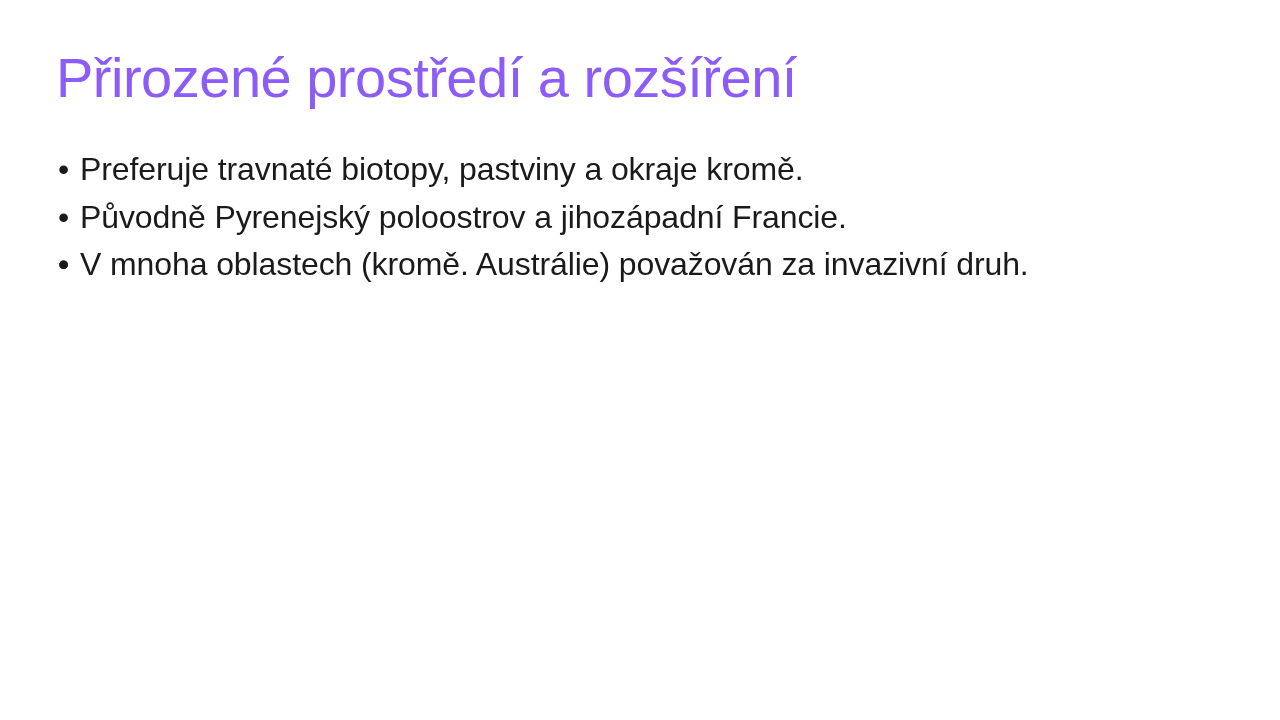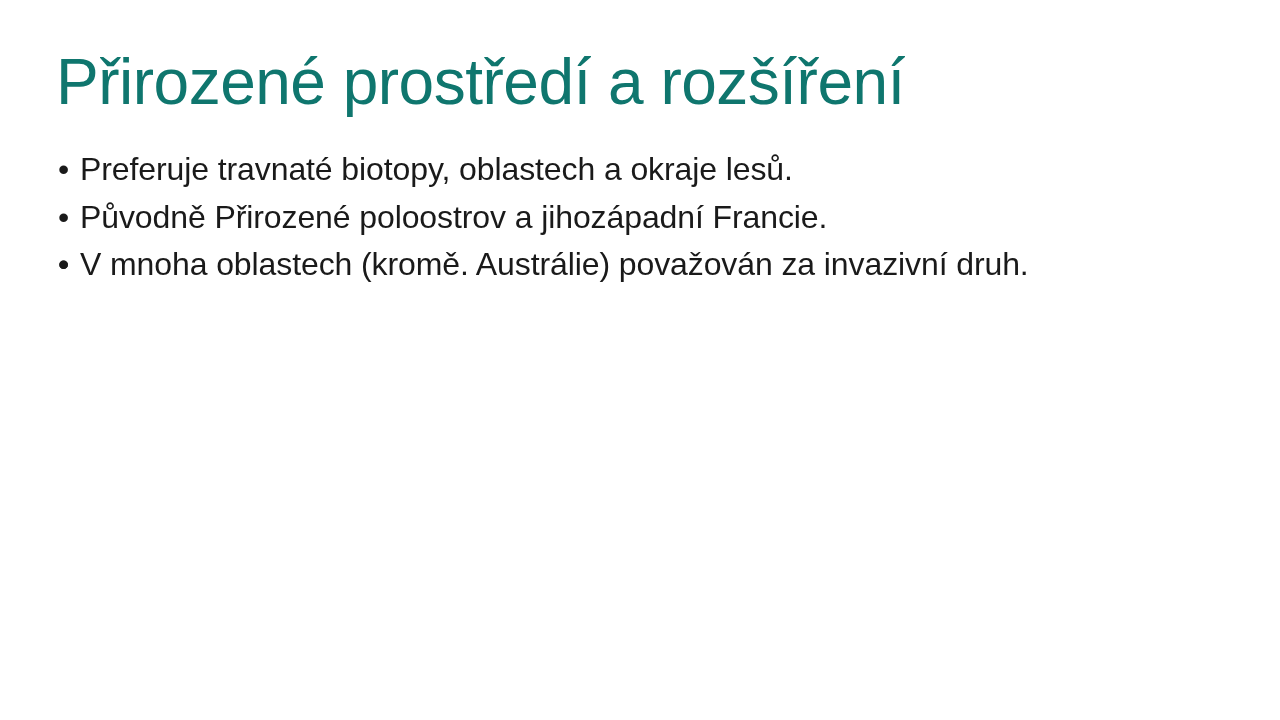--- a/index.html
+++ b/index.html
@@ -24,25 +24,25 @@
     background: #ffffff;
     box-sizing: border-box;
   }
 
   .slide-title {
     position: absolute;
     left: 56px;
     top: 48px;
     width: 1170px;
     margin: 0;
-    font-size: 64px;
+    font-size: 56px;
     line-height: 1.08;
     font-weight: 400;
     letter-spacing: -0.5px;
-    color: #0f766e;
+    color: #8b5cf6;
     white-space: nowrap;
   }
 
   .bullet-list {
     position: absolute;
     left: 56px;
     top: 146px;
     width: 1180px;
     list-style: none;
     margin: 0;
@@ -81,26 +81,26 @@
 <body>
 
 <div class="slide">
 
   <h1 class="slide-title">Přirozené prostředí a rozšíření</h1>
 
   <ul class="bullet-list">
 
     <li class="bullet-item">
       <span class="bullet-marker">•</span>
-      <span class="bullet-text">Preferuje travnaté biotopy, oblastech a okraje lesů.</span>
+      <span class="bullet-text">Preferuje travnaté biotopy, pastviny a okraje kromě.</span>
     </li>
 
     <li class="bullet-item">
       <span class="bullet-marker">•</span>
-      <span class="bullet-text">Původně Přirozené poloostrov a jihozápadní Francie.</span>
+      <span class="bullet-text">Původně Pyrenejský poloostrov a jihozápadní Francie.</span>
     </li>
 
     <li class="bullet-item">
       <span class="bullet-marker">•</span>
     </li>
 
     <li class="bullet-item">
       <span class="bullet-marker">•</span>
       <span class="bullet-text">V mnoha oblastech (kromě. Austrálie) považován za invazivní druh.</span>
     </li>

